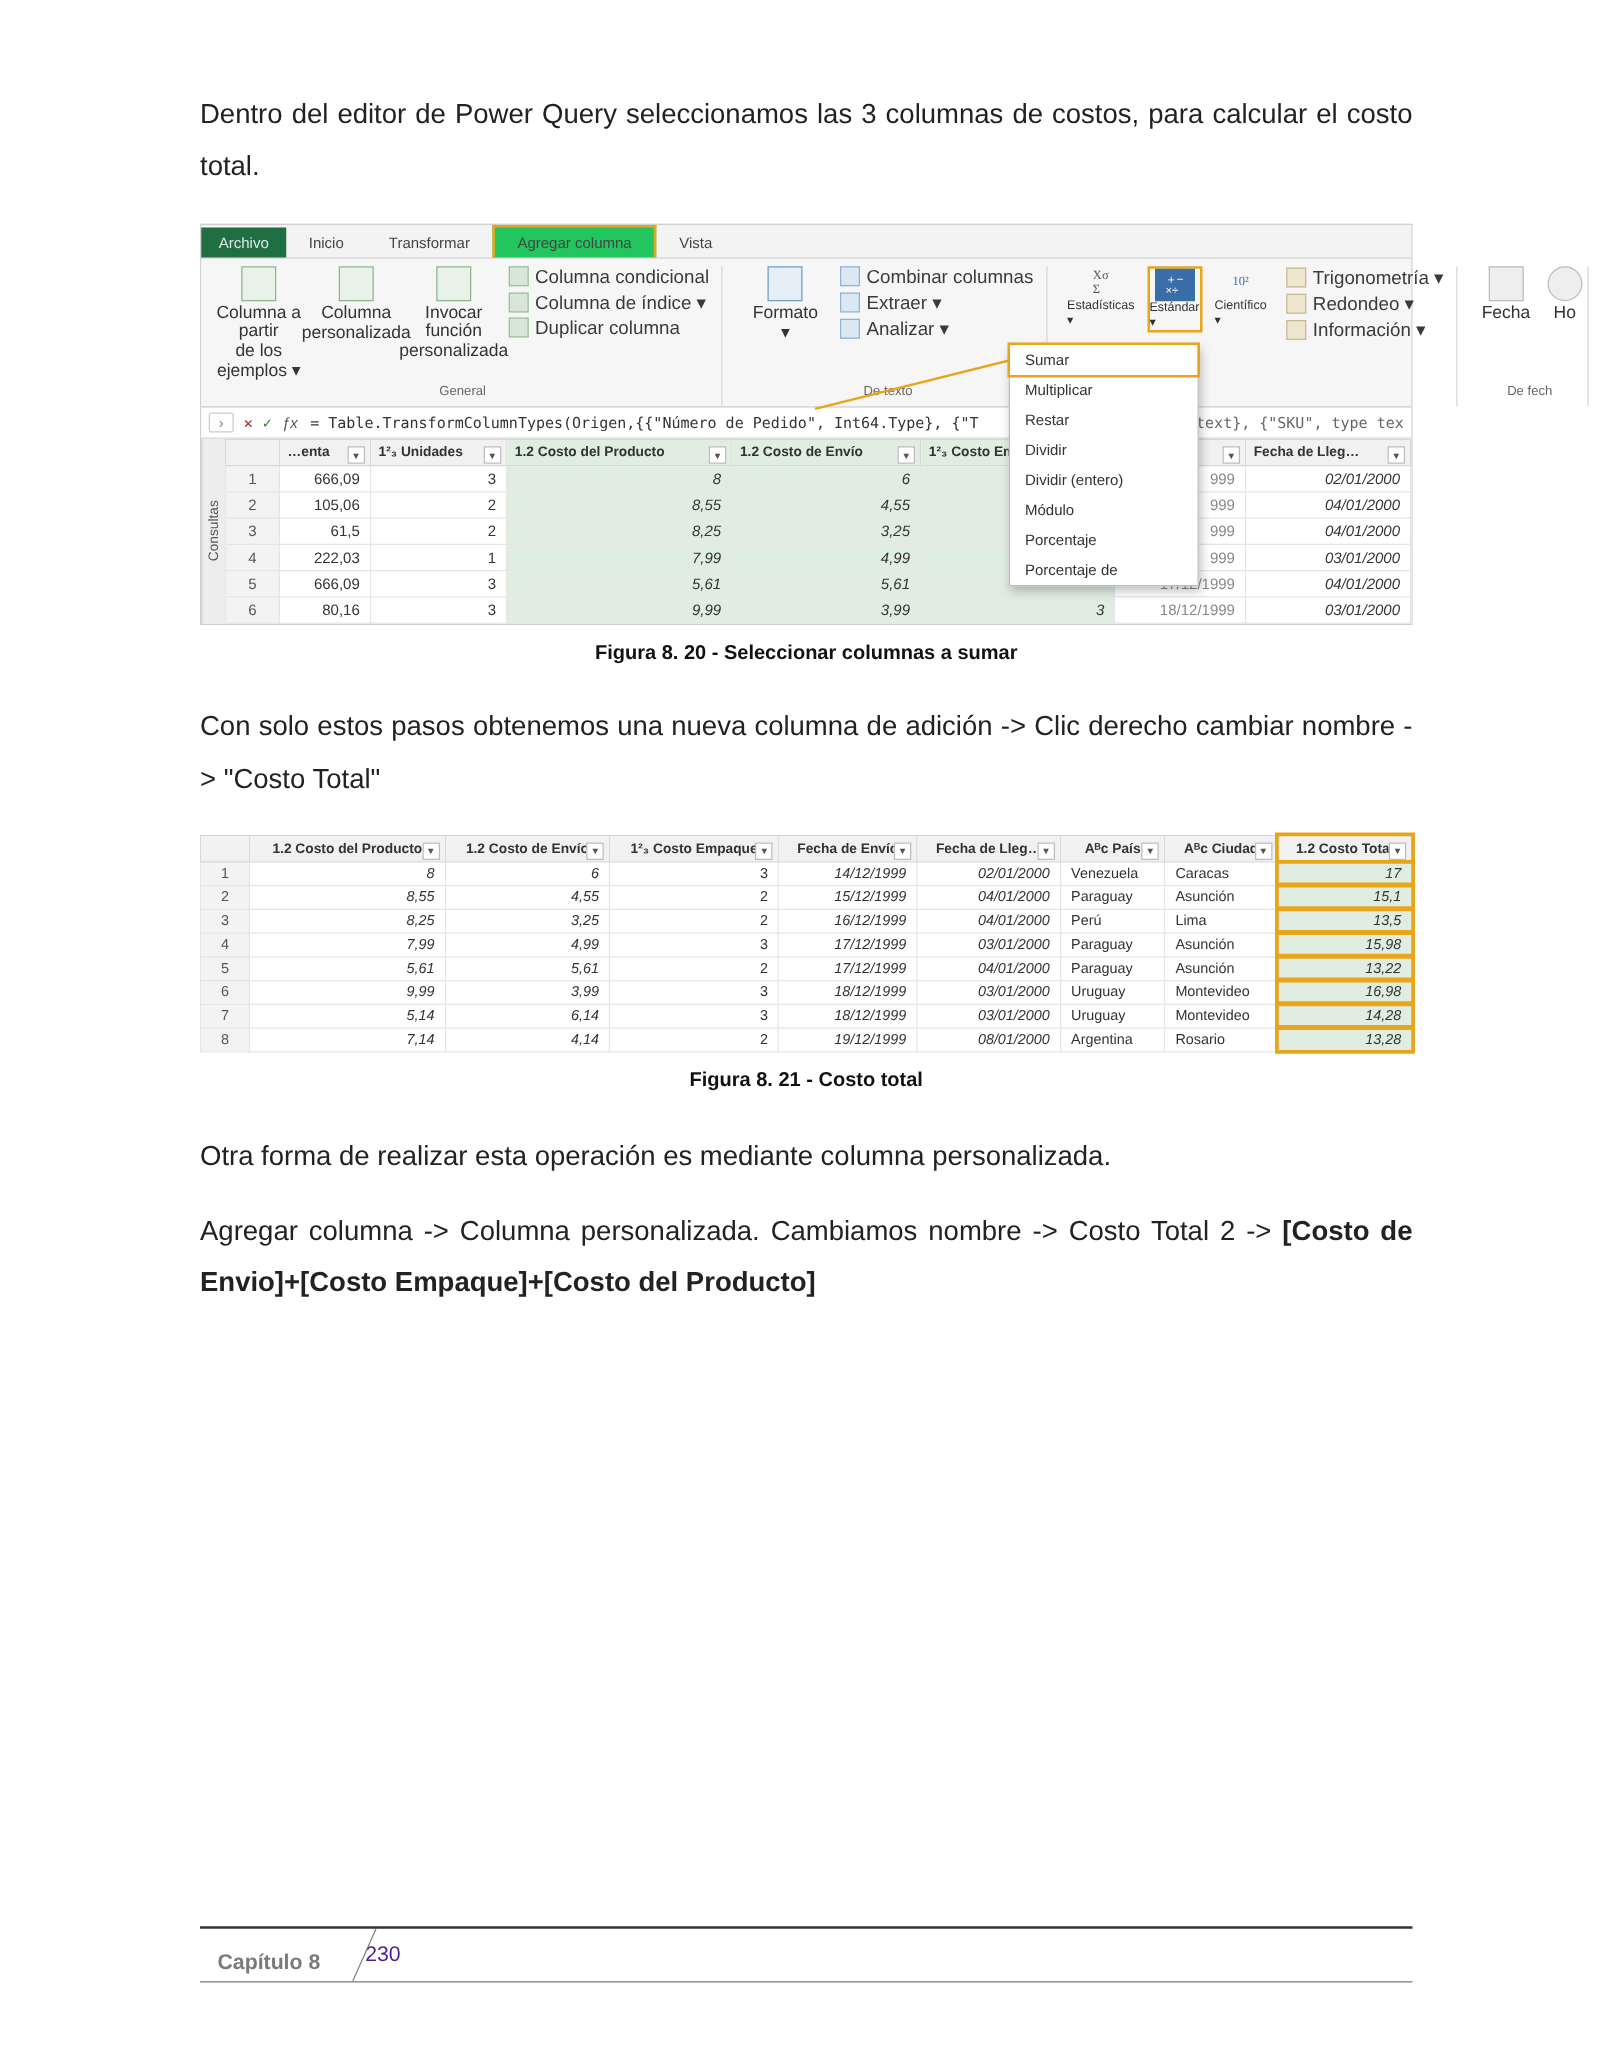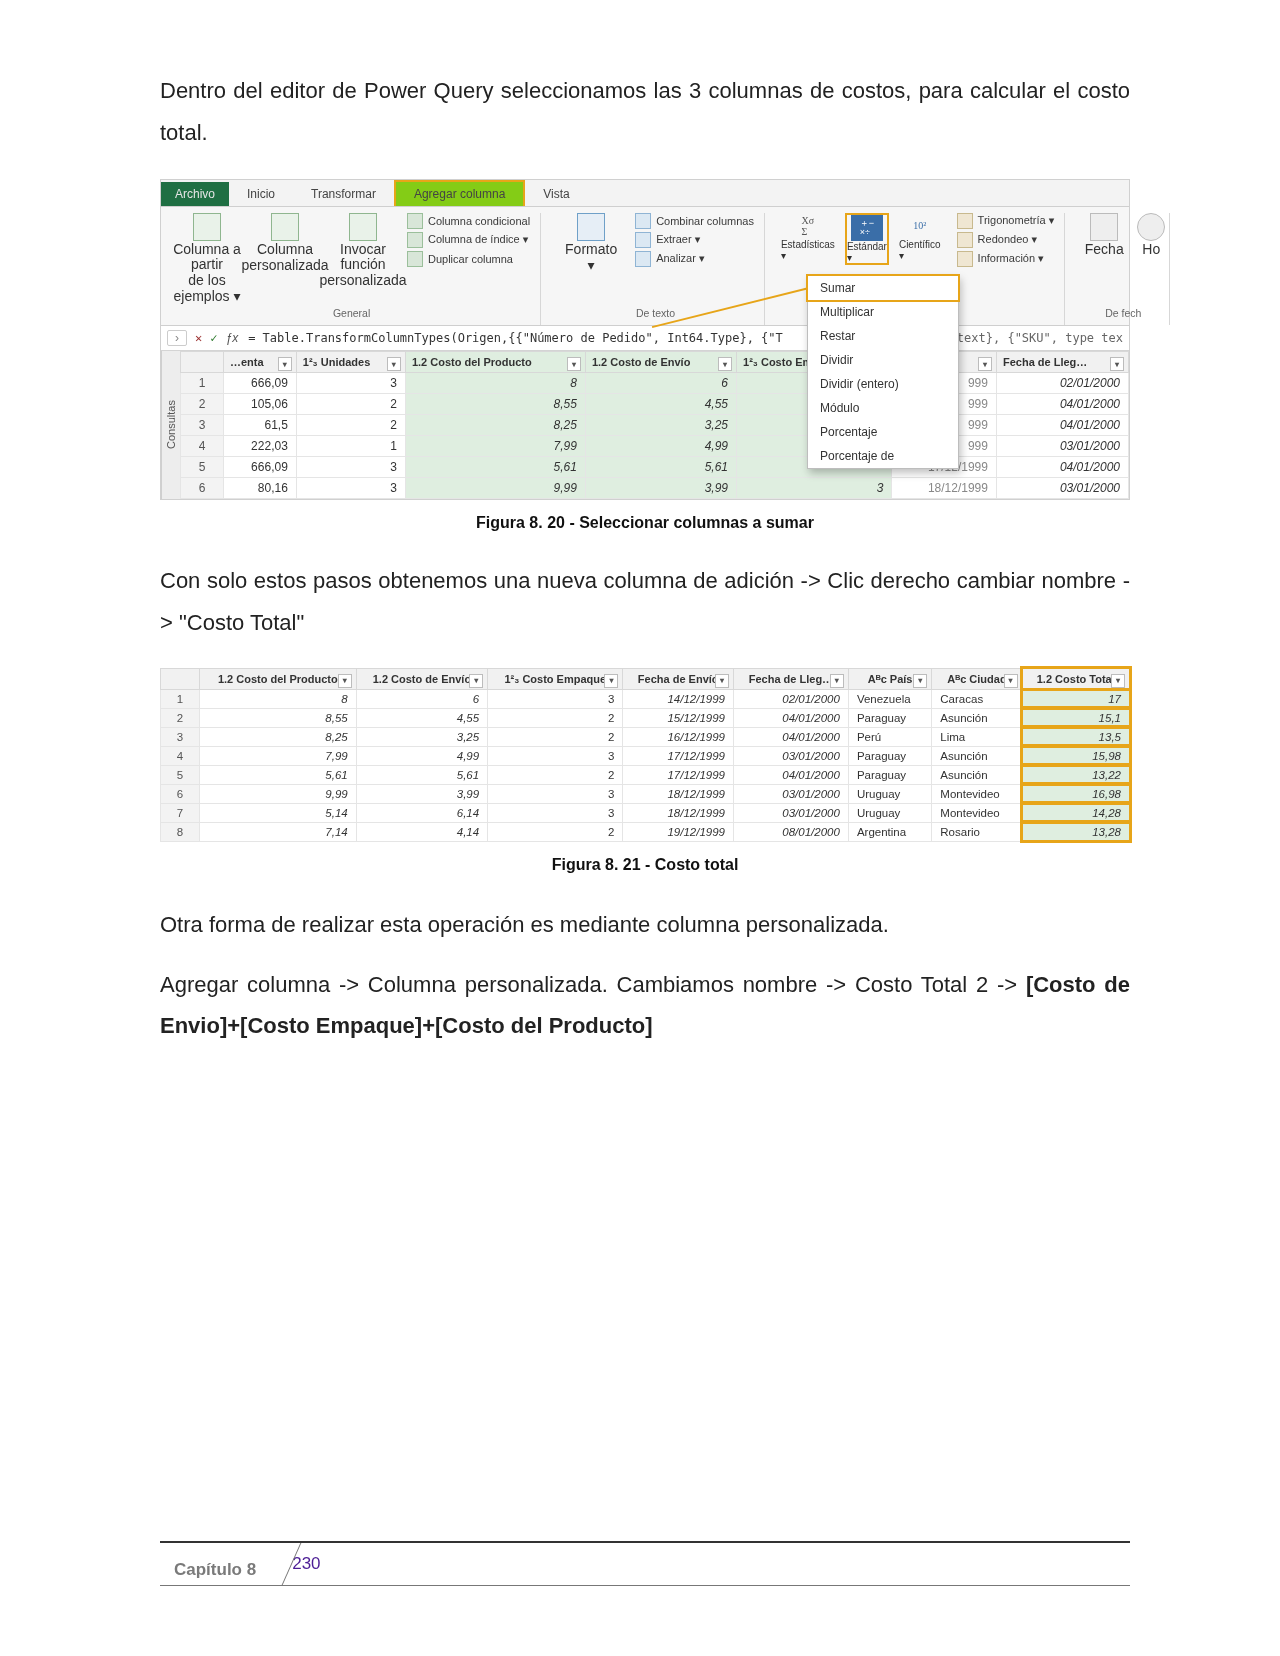--- a/index.html
+++ b/index.html
@@ -10,32 +10,32 @@
   ul.sq{list-style:none;margin:18px 0 28px 0;padding:0;}
   ul.sq li{font-size:22px;line-height:2.0;color:#222;padding-left:70px;position:relative;}
   ul.sq li::before{content:"";position:absolute;left:40px;top:15px;width:9px;height:9px;background:#8aa5b0;}
   .figcap{font-size:16px;font-weight:700;text-align:center;margin:14px 0 28px 0;color:#111;}
 
   
   .shot1{border:1px solid #d0d0d0;background:#f6f6f6;font-size:12px;color:#333;margin-top:25px;}
   .tabs{display:flex;align-items:flex-end;height:26px;background:#f3f3f3;border-bottom:1px solid #cfcfcf;}
   .tabs .file{background:#1f6f43;color:#e5e5e5;padding:5px 14px;font-size:12px;}
   .tabs .tab{padding:5px 18px;font-size:12px;color:#444;}
-  .tabs .tab.active{border:2px solid #e7a519;border-bottom:none;background:#84cc16;text-align:center;}
+  .tabs .tab.active{border:2px solid #e7a519;border-bottom:none;background:#22c55e;text-align:center;}
   .ribbon{display:flex;background:#f6f6f6;border-bottom:1px solid #cfcfcf;padding:6px 6px 0 6px;gap:10px;position:relative;}
   .grp{border-right:1px solid #d7d7d7;padding:0 10px 4px 6px;display:flex;flex-direction:column;justify-content:space-between;}
   .grp:last-child{border-right:none;}
   .grp .icons{display:flex;align-items:flex-start;gap:10px;}
   .grp .lbl{font-size:10.5px;color:#666;text-align:center;padding:3px 0 2px 0;}
   .big{display:flex;flex-direction:column;align-items:center;gap:1px;width:68px;}
   .big .ic{width:26px;height:26px;border:1px solid #8fb68f;background:#e9f2e9;}
   .big .ic.blue{border-color:#6fa0c8;background:#e6eef6;}
   .big .ic.grey{border-color:#bbb;background:#eee;}
   .big span{font-size:14px;line-height:1.1;text-align:center;color:#333;}
-  .stack{display:flex;flex-direction:column;gap:3px;font-size:11px;color:#3a3a3a;}
+  .stack{display:flex;flex-direction:column;gap:3px;font-size:15px;color:#3a3a3a;}
   .stack .row{display:flex;align-items:center;gap:5px;white-space:nowrap;}
   .mini{width:14px;height:14px;background:#d8e6d8;border:1px solid #9bbf9b;display:inline-block;}
   .mini.blue{background:#dbe8f3;border-color:#8fb4d4;}
   .mini.tan{background:#efe6d2;border-color:#c8b98e;}
   .statbox{display:flex;gap:4px;align-items:flex-start;}
   .statcol{display:flex;flex-direction:column;align-items:center;font-size:10px;color:#333;}
   .statcol .sicon{width:30px;height:24px;display:flex;align-items:center;justify-content:center;border:1px solid transparent;}
   .statcol.highl{border:2px solid #e7a519;}
   
   .ddwrap{position:absolute;right:170px;top:68px;z-index:5;}

